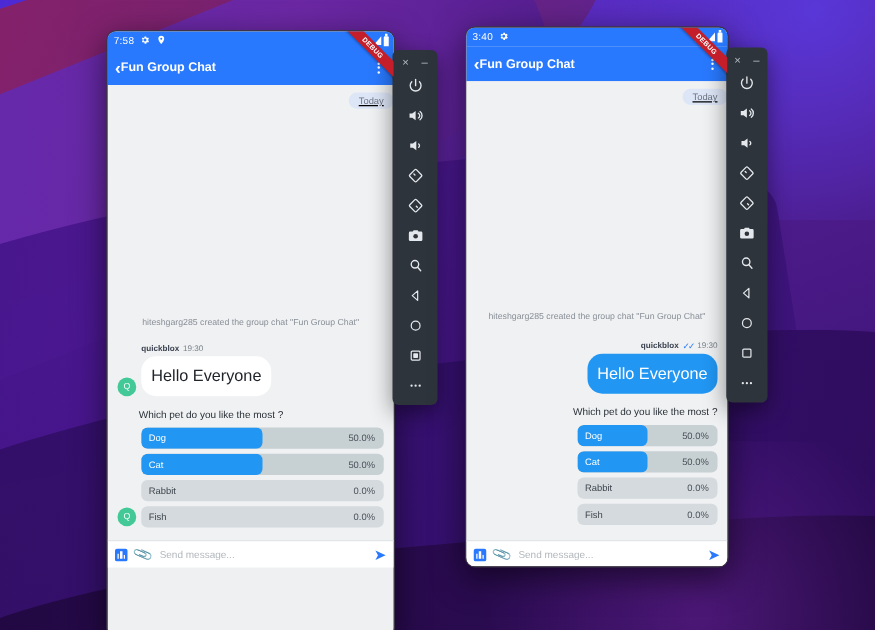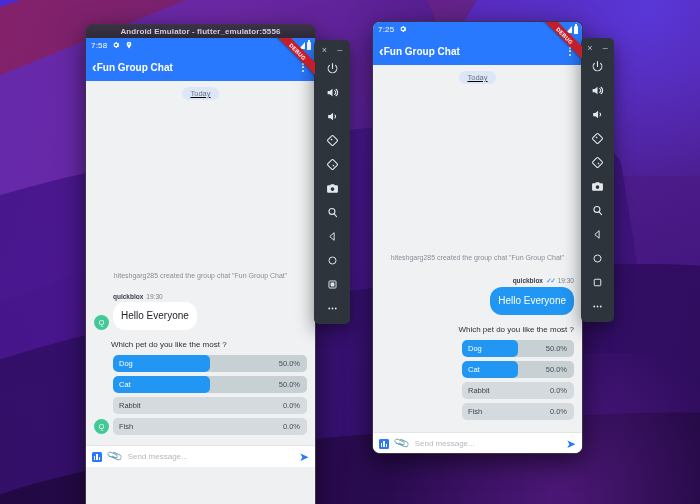--- a/index.html
+++ b/index.html
@@ -74,38 +74,38 @@
   .debug-ribbon{position:absolute;top:0;right:0;width:48px;height:48px;
     overflow:hidden;pointer-events:none;z-index:5;}
   .debug-ribbon span{position:absolute;display:block;width:74px;
     padding:1.5px 0;background:#c41e2a;color:#fff;font-size:5.5px;
     font-weight:bold;text-align:center;letter-spacing:.3px;
     transform:rotate(45deg);top:9px;right:-20px;
     box-shadow:0 1px 2px rgba(0,0,0,.3);}
 
   
   .chat{position:relative;background:#eff1f2;overflow:hidden;}
-  .today-wrap{display:flex;justify-content:center;padding-top:6px;text-decoration:underline;}
+  .today-wrap{display:flex;justify-content:flex-end;padding-top:6px;text-decoration:underline;}
   .today-pill{background:#dde6f7;color:#6b7280;font-size:7.5px;
     padding:2px 8px;border-radius:9px;}
   .sysmsg{text-align:center;color:#8a8f98;font-size:7px;padding:0 12px;}
 
   .msgrow{display:flex;align-items:flex-end;gap:4px;padding:0 8px;}
   .msgrow.right{justify-content:flex-end;}
   .avatar{width:15px;height:15px;border-radius:50%;background:#43c997;
     color:#fff;font-size:7px;display:flex;align-items:center;
     justify-content:center;flex:0 0 auto;}
   .msgcol{display:flex;flex-direction:column;}
   .msgcol.right{align-items:flex-end;}
   .meta{font-size:6.5px;color:#555b63;margin-bottom:2px;display:flex;
     align-items:center;gap:3px;}
   .meta .name{font-weight:bold;color:#3c4250;}
   .meta .time{color:#7b818a;}
   .ticks{color:#2979ff;font-size:7px;letter-spacing:-1.5px;}
-  .bubble{font-size:10px;padding:8px 8px;border-radius:12px;
+  .bubble{font-size:13px;padding:8px 8px;border-radius:12px;
     max-width:120px;line-height:1.25;}
   .bubble.in{background:#fff;color:#20242b;}
   .bubble.out{background:#2196f3;color:#fff;}
 
   .polltitle{font-size:8px;color:#2b3038;padding:0 8px;}
   .polltitle.right{text-align:right;}
   .polls{display:flex;flex-direction:column;gap:4px;padding:0 8px;}
   .pollrow{position:relative;height:17px;background:#c7d0d3;
     border-radius:5px;overflow:hidden;display:flex;align-items:center;}
   .pollrow.zero{background:#d4dadd;align-items:center;}
@@ -147,21 +147,20 @@
   <div class="wp-b1"></div>
   <div class="wp-b2"></div>
   <div class="wp-b3"></div>
   <div class="wp-b4"></div>
   <div class="wp-b5"></div>
   <div class="wp-glowbr"></div>
 </div>
 
 <div class="emu" style="left:85px;top:24px;width:231px;">
   <div class="emu-frame">
-    <div class="emu-title">Android Emulator - flutter_emulator:5556</div>
     <div class="screen" style="height:484px;">
 
       <div class="statusbar">
         <span class="sb-time">7:58</span>
         <span class="sb-ic">
           <svg width="8" height="8" viewBox="0 0 24 24" fill="#fff">
               <path d="M19.4 13a7.8 7.8 0 000-2l2.1-1.6-2-3.5-2.5 1a7.6 7.6 0 00-1.7-1l-.4-2.6h-4l-.4 2.6c-.6.2-1.2.6-1.7 1l-2.5-1-2 3.5L6.6 11a7.8 7.8 0 000 2l-2.1 1.6 2 3.5 2.5-1c.5.4 1.1.8 1.7 1l.4 2.6h4l.4-2.6c.6-.2 1.2-.6 1.7-1l2.5 1 2-3.5L19.4 13zM12 15.5A3.5 3.5 0 1115.5 12 3.5 3.5 0 0112 15.5z"></path>
             </svg>
         </span>
         <span class="sb-ic">
@@ -326,21 +325,21 @@
         <circle cx="18" cy="12" r="1.7"></circle>
       </svg>
     </div>
 </div>
 
 <div class="emu" style="left:372px;top:21px;width:211px;">
   <div class="emu-frame">
     <div class="screen" style="height:431px;">
 
       <div class="statusbar">
-        <span class="sb-time">7:25</span>
+        <span class="sb-time">3:40</span>
         <span class="sb-ic">
           <svg width="8" height="8" viewBox="0 0 24 24" fill="#fff">
               <path d="M19.4 13a7.8 7.8 0 000-2l2.1-1.6-2-3.5-2.5 1a7.6 7.6 0 00-1.7-1l-.4-2.6h-4l-.4 2.6c-.6.2-1.2.6-1.7 1l-2.5-1-2 3.5L6.6 11a7.8 7.8 0 000 2l-2.1 1.6 2 3.5 2.5-1c.5.4 1.1.8 1.7 1l.4 2.6h4l.4-2.6c.6-.2 1.2-.6 1.7-1l2.5 1 2-3.5L19.4 13zM12 15.5A3.5 3.5 0 1115.5 12 3.5 3.5 0 0112 15.5z"></path>
             </svg>
         </span>
         <span class="sb-right">
           <span class="wifi-tri"></span>
           <span class="sig-tri"></span>
           <span class="batt"></span>
         </span>

